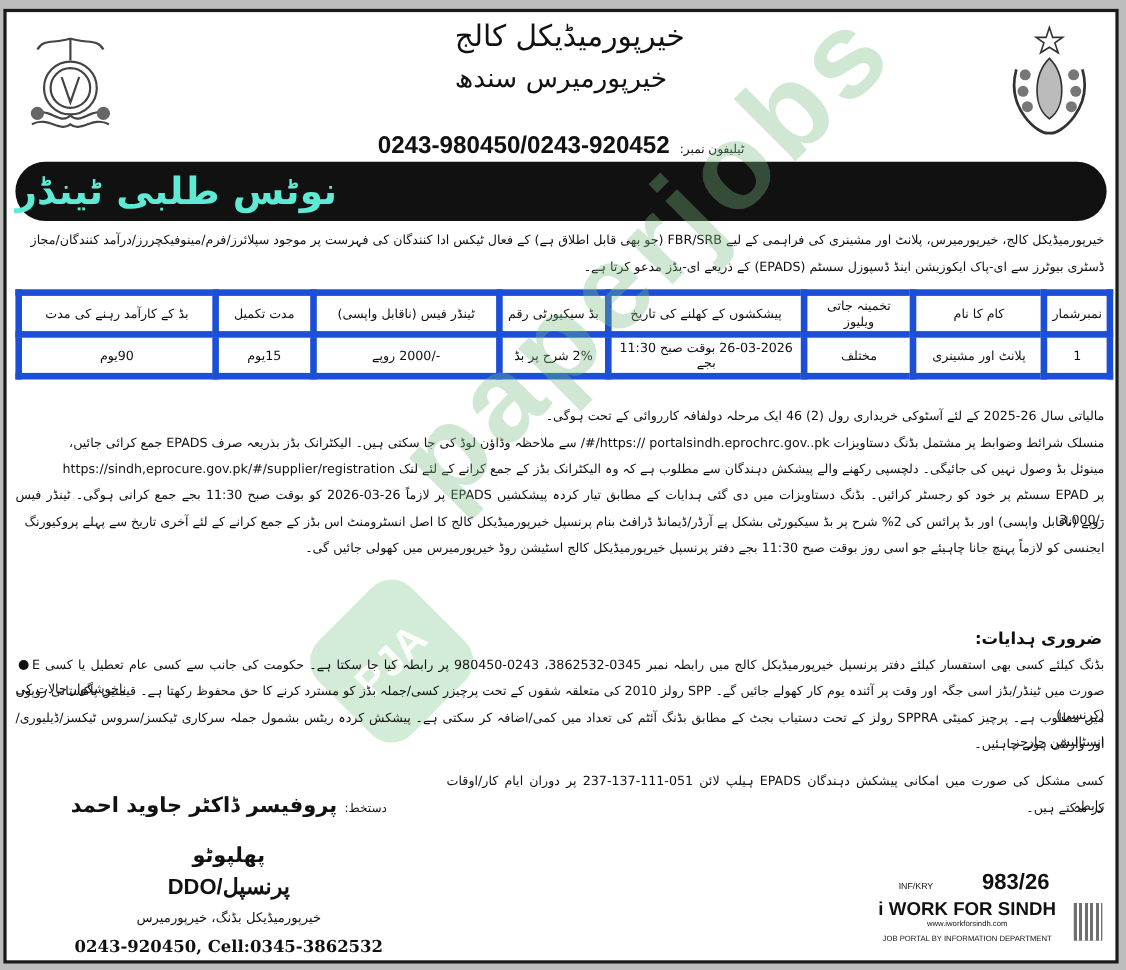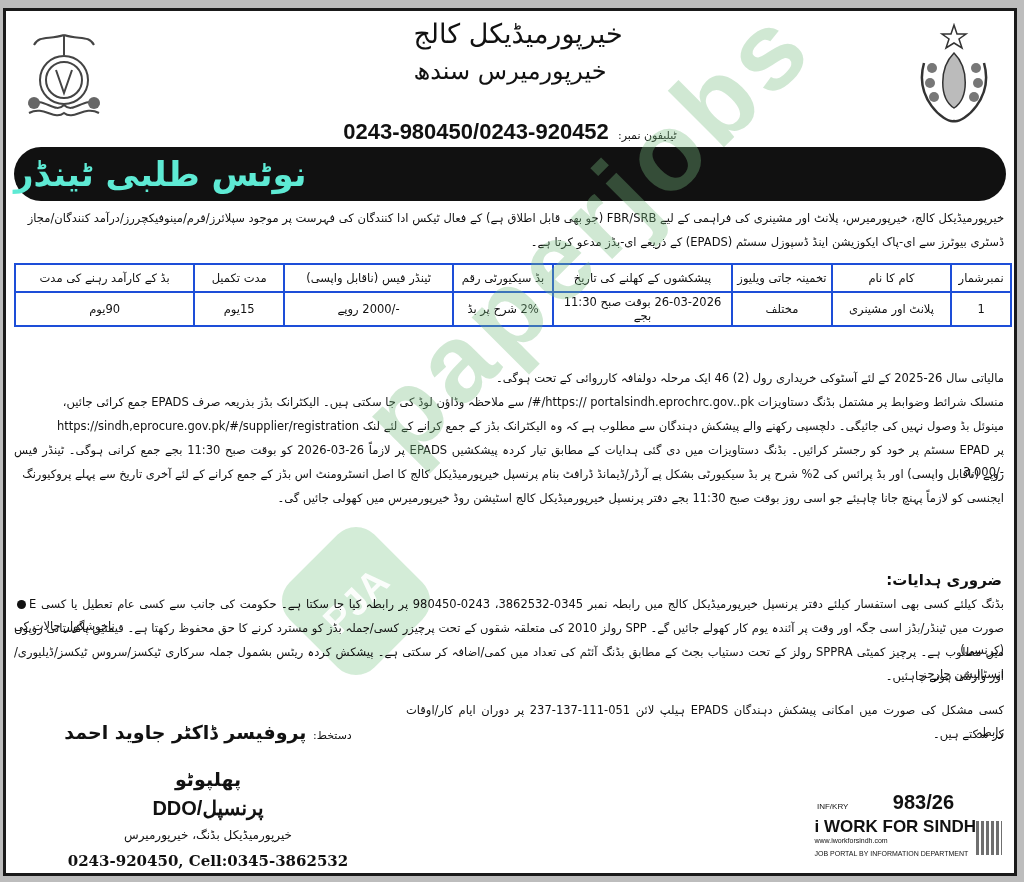--- a/index.html
+++ b/index.html
@@ -23,40 +23,40 @@
   .phone-line .num { font-family:"Liberation Sans", sans-serif; font-weight:bold; font-size:22px; letter-spacing:0.5px; }
   .phone-line .lbl { font-size:11px; margin-left:4px; }
   .banner {
     position:absolute; left:8px; right:8px; top:136px; height:54px; background:#111;
     border-radius:30px; color:#5eead4; text-align:left; font-size:34px; font-weight:bold; line-height:54px;
   }
   .para { position:absolute; right:10px; left:8px; font-size:11.5px; line-height:22px; text-align:justify; }
   table.tender {
     position:absolute; left:8px; right:8px; top:252px; width:998px; border-collapse:collapse; font-size:11.5px;
   }
-  table.tender td, table.tender th { border:2px solid #1d4ed8; padding:2px 4px; height:22px; text-align:center; font-weight:normal; }
+  table.tender td, table.tender th { border:6px solid #1d4ed8; padding:2px 4px; height:22px; text-align:center; font-weight:normal; }
   .wm1 {
     position:absolute; left:330px; top:380px; font-family:"Liberation Sans", sans-serif; font-weight:bold; font-size:110px;
     color:rgba(120,190,130,0.35); transform:rotate(-45deg); transform-origin:left top; pointer-events:none; letter-spacing:6px;
   }
   .wm-badge {
     position:absolute; left:290px; top:530px; width:120px; height:120px; background:rgba(130,200,140,0.35);
     border-radius:26px; transform:rotate(-45deg); color:rgba(255,255,255,0.9); font-weight:bold; font-size:38px;
     text-align:center; line-height:120px; font-family:"Liberation Sans", sans-serif;
   }
   .heading2 { position:absolute; right:12px; top:560px; font-size:15px; font-weight:bold; }
   .sig { position:absolute; left:12px; top:692px; width:380px; text-align:center; }
   .sig .name { font-size:19px; font-weight:bold; line-height:28px;margin-top:15px; }
   .sig .ddo { font-family:Liberation Sans, sans-serif; font-size:20px; font-weight:bold; line-height:30px; }
   .sig .addr { font-size:12px; line-height:24px; }
   .sig .phones { font-family:"DejaVu Serif", serif; font-weight:bold; font-size:15px; line-height:28px; }
   .infkry { position:absolute; right:60px; top:780px; font-family:"Liberation Sans", sans-serif; }
   .infkry .lbl { font-size:8px; }
   .infkry .num { font-size:20px; font-weight:bold;margin-left:40px; }
-  .iwork { position:absolute; right:38px; top:806px; text-align:left; font-family:"Liberation Sans", sans-serif; }
+  .iwork { position:absolute; right:54px; top:806px; text-align:center; font-family:"Liberation Sans", sans-serif; }
   .iwork .brand { font-weight:bold; font-size:17px; }
   .iwork .site { font-size:7px; }
   .iwork .sub { font-size:7px; margin-top:6px; }
   .qr { position:absolute; right:12px; top:810px; width:26px; height:34px;
         background:repeating-linear-gradient(90deg,#333 0 3px,#fff 3px 5px), #333; opacity:.7; }
   .bullet { display:inline-block; width:9px; height:9px; background:#111; border-radius:50%; margin:0 3px; vertical-align:middle; }
 </style>
 </head>
 <body>
 

